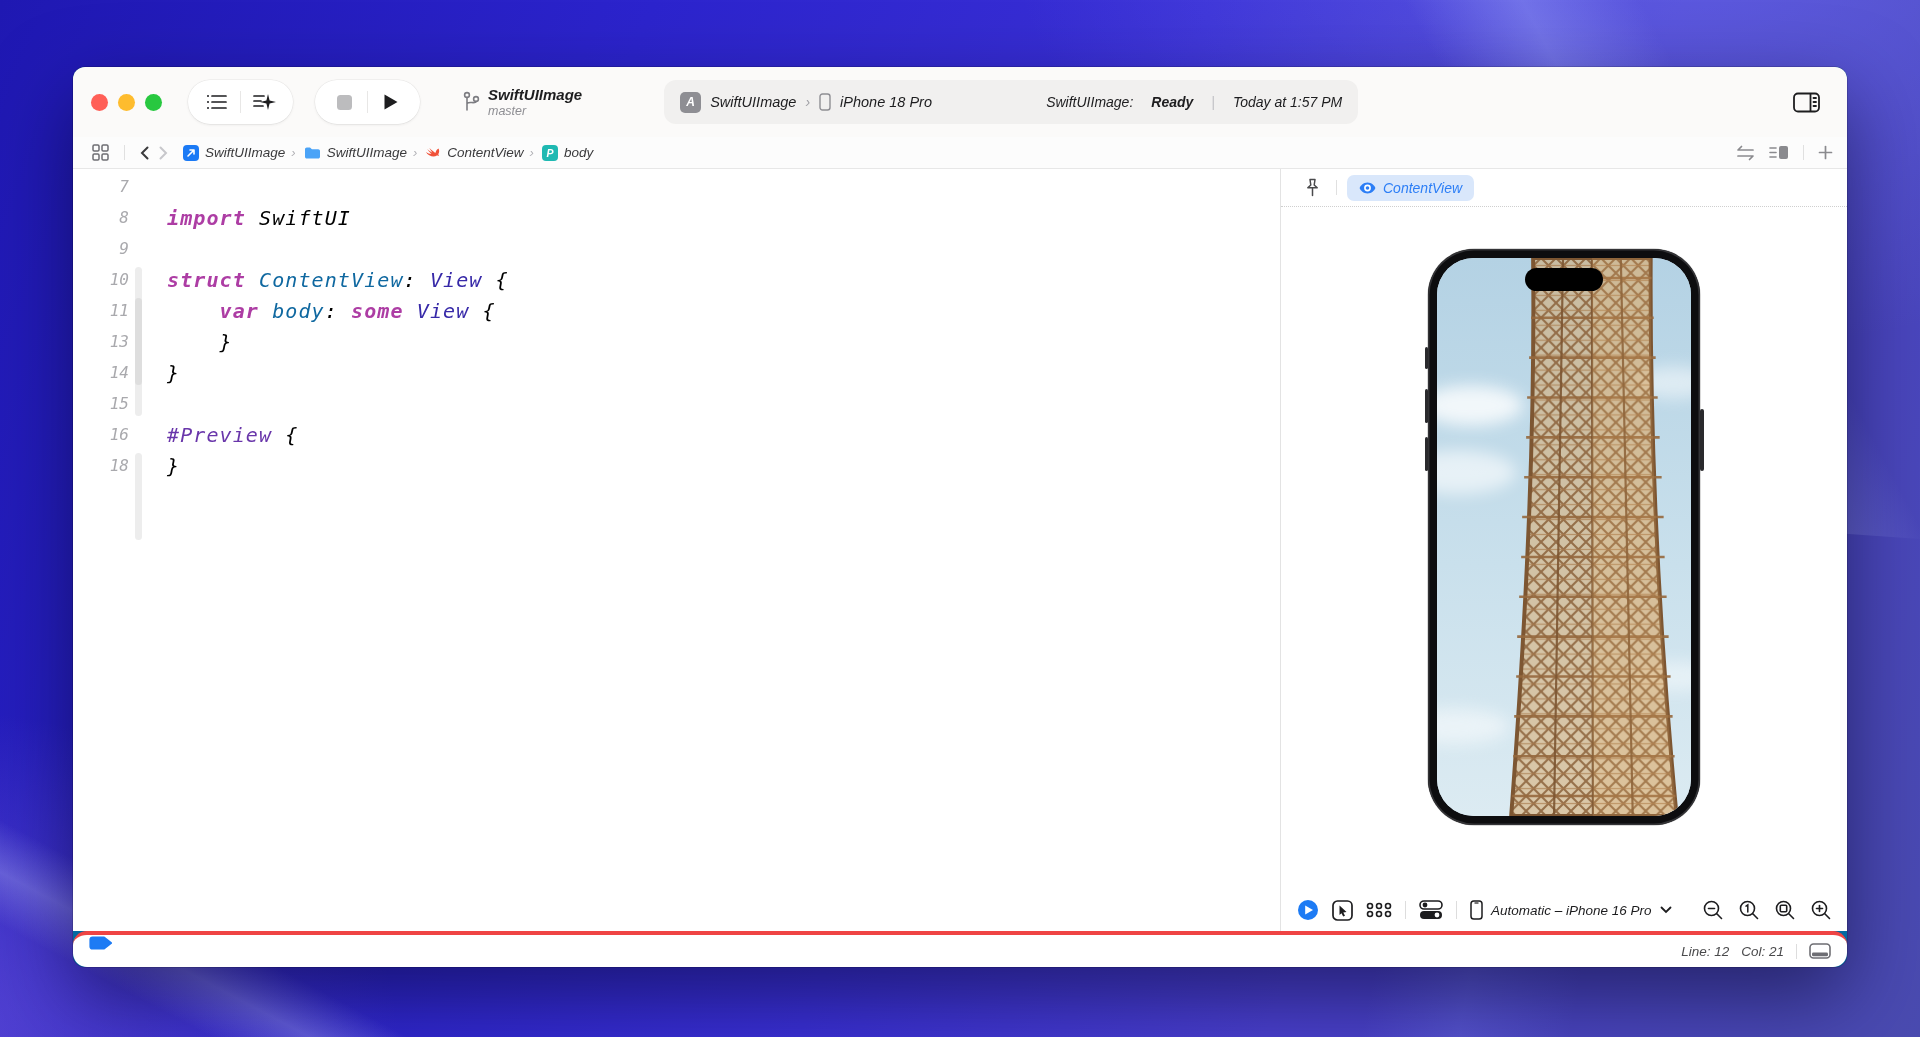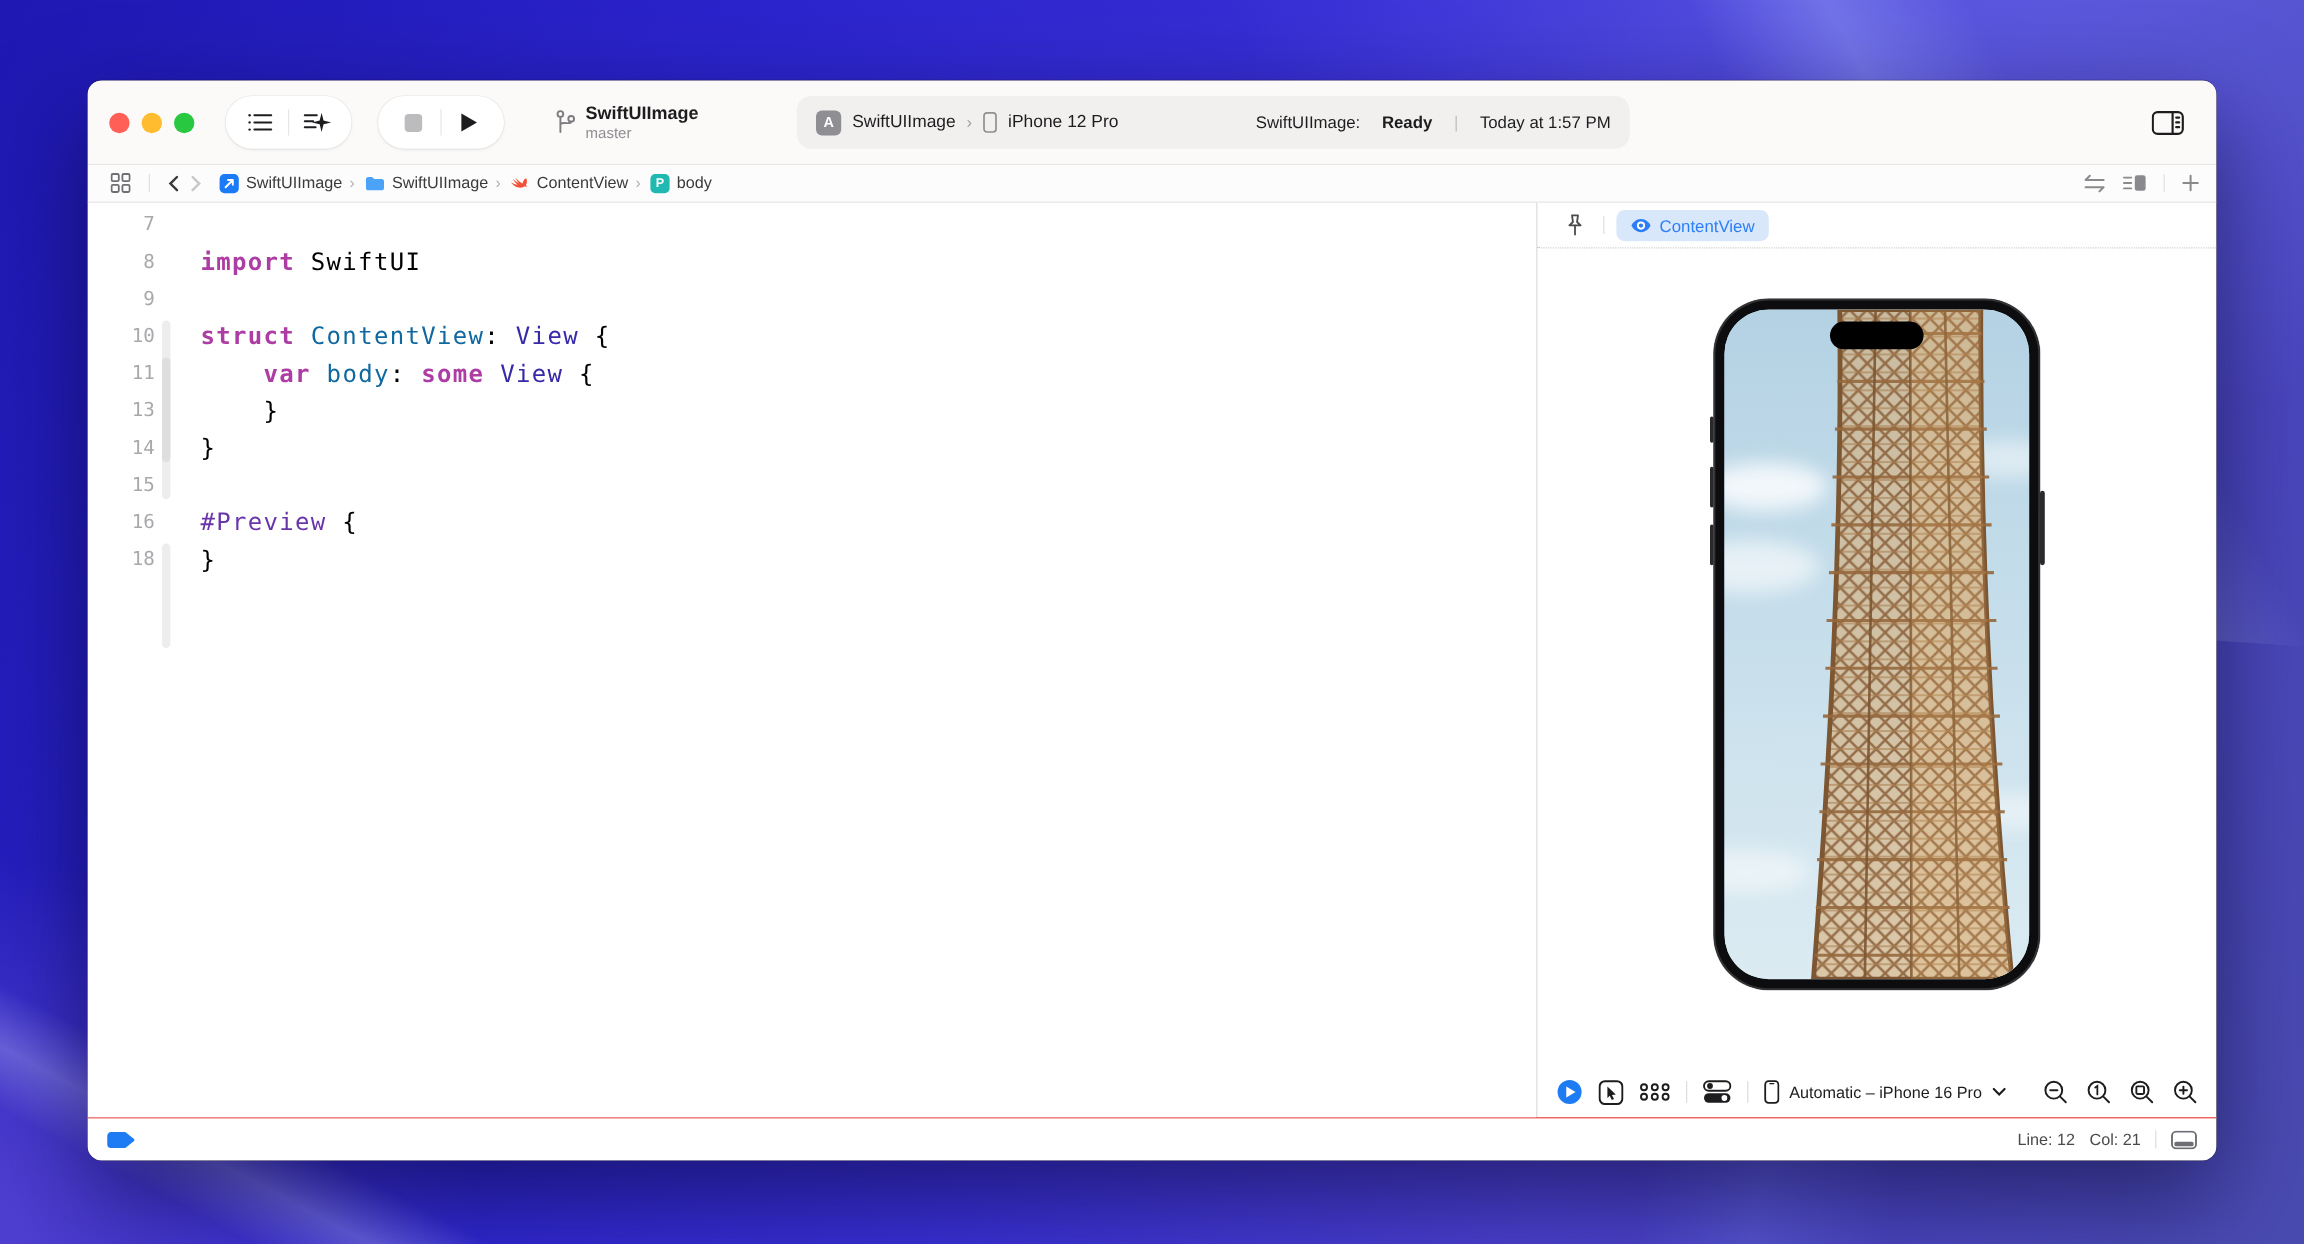--- a/index.html
+++ b/index.html
@@ -12,22 +12,22 @@
   }
   .streak { position:absolute; pointer-events:none; }
   .streak.s1 { left:55%; top:-10%; width:60%; height:60%;
     background:linear-gradient(58deg, transparent 42%, rgba(170,180,255,.35) 50%, transparent 58%); transform:rotate(4deg); }
   .streak.s2 { left:-8%; top:70%; width:40%; height:45%;
     background:linear-gradient(28deg, transparent 40%, rgba(200,205,255,.30) 46%, transparent 52%); }
   .streak.s3 { left:40%; top:80%; width:70%; height:30%;
     background:linear-gradient(100deg, transparent 45%, rgba(120,130,240,.25) 52%, transparent 60%); }
 
   .window { position:absolute; left:73px; top:67px; width:1774px; height:900px;
-    background:#a3a3a3; border-radius:12px; box-shadow:0 30px 80px rgba(0,0,25,.5), 0 0 0 .5px rgba(0,0,0,.3);
-    display:flex; flex-direction:column; overflow:hidden; }
+    background:#0369a1; border-radius:12px; box-shadow:0 30px 80px rgba(0,0,25,.5), 0 0 0 .5px rgba(0,0,0,.3);
+    display:flex; flex-direction:column; overflow:hidden;font-style:italic; }
 
   
   .toolbar { height:70px; flex:0 0 70px; background:#fbfaf9; display:flex; align-items:center; padding:0 18px; }
   .lights { display:flex; gap:10px; margin-right:26px; }
   .light { width:17px; height:17px; border-radius:50%; }
   .light.red{background:#ff5f57;} .light.yellow{background:#febc2e;} .light.green{background:#28c840;}
   .tb-pill { background:#fff; border-radius:22px; box-shadow:0 0 0 .5px rgba(0,0,0,.07), 0 1px 3px rgba(0,0,0,.07);
     display:flex; align-items:center; height:44px; padding:0 6px; }
   .tb-btn { width:46px; height:36px; display:flex; align-items:center; justify-content:center; border-radius:16px; }
   .tb-sep { width:1px; height:22px; background:#e8e7e6; }
@@ -93,22 +93,22 @@
   .sbtn { position:absolute; background:#2a2a2d; border-radius:2px; width:3.5px; }
   .sbtn.l1{left:-3.5px; top:98px; height:22px;} .sbtn.l2{left:-3.5px; top:140px; height:34px;}
   .sbtn.l3{left:-3.5px; top:188px; height:34px;} .sbtn.r1{right:-3.5px; top:160px; height:62px;}
 
   .canvas-bar { height:42px; flex:0 0 42px; display:flex; align-items:center; padding:0 16px; gap:13px; }
   .cb-sep { width:1px; height:18px; background:#ddd; }
   .device-label { display:flex; align-items:center; gap:8px; font-size:13.5px; color:#1d1d1f; }
   .cb-right { margin-left:auto; display:flex; align-items:center; gap:16px; }
 
   
-  .statusbar { height:36px; flex:0 0 36px; border-top:1px solid #ef4444; background:#fff;
-    display:flex; align-items:center; padding:0 16px; }
+  .statusbar { height:36px; flex:0 0 36px; border-top:4px solid #ef4444; background:#fff;
+    display:flex; padding:0 16px;border-radius:14px; }
   .sb-right { margin-left:auto; display:flex; align-items:center; gap:12px; font-size:13.5px; color:#4a4a4c; }
   .sb-sep { width:1px; height:15px; background:#ddd; }
   svg { display:block; }
 </style>
 </head>
 <body>
 
 <div class="streak s1"></div>
 <div class="streak s2"></div>
 <div class="streak s3"></div>
@@ -185,21 +185,21 @@
     <div class="scheme-pill">
       <div class="scheme-left">
         <span class="app-badge">A</span>
         <span>SwiftUIImage</span>
         <span class="crumb-chev">›</span>
         <span>
           <svg width="12" height="18" viewBox="0 0 12 18">
               <rect x="1" y="1" width="10" height="16" rx="2.5" fill="none" stroke="#8e8e93" stroke-width="1.4"></rect>
             </svg>
         </span>
-        <span>iPhone 12 Pro</span>
+        <span>iPhone 18 Pro</span>
       </div>
       <div class="status-right">
         <span>SwiftUIImage:</span>
         <b>Ready</b>
         <span class="status-div">|</span>
         <span>Today at 1:57 PM</span>
       </div>
     </div>
 
     <div class="tb-right">

